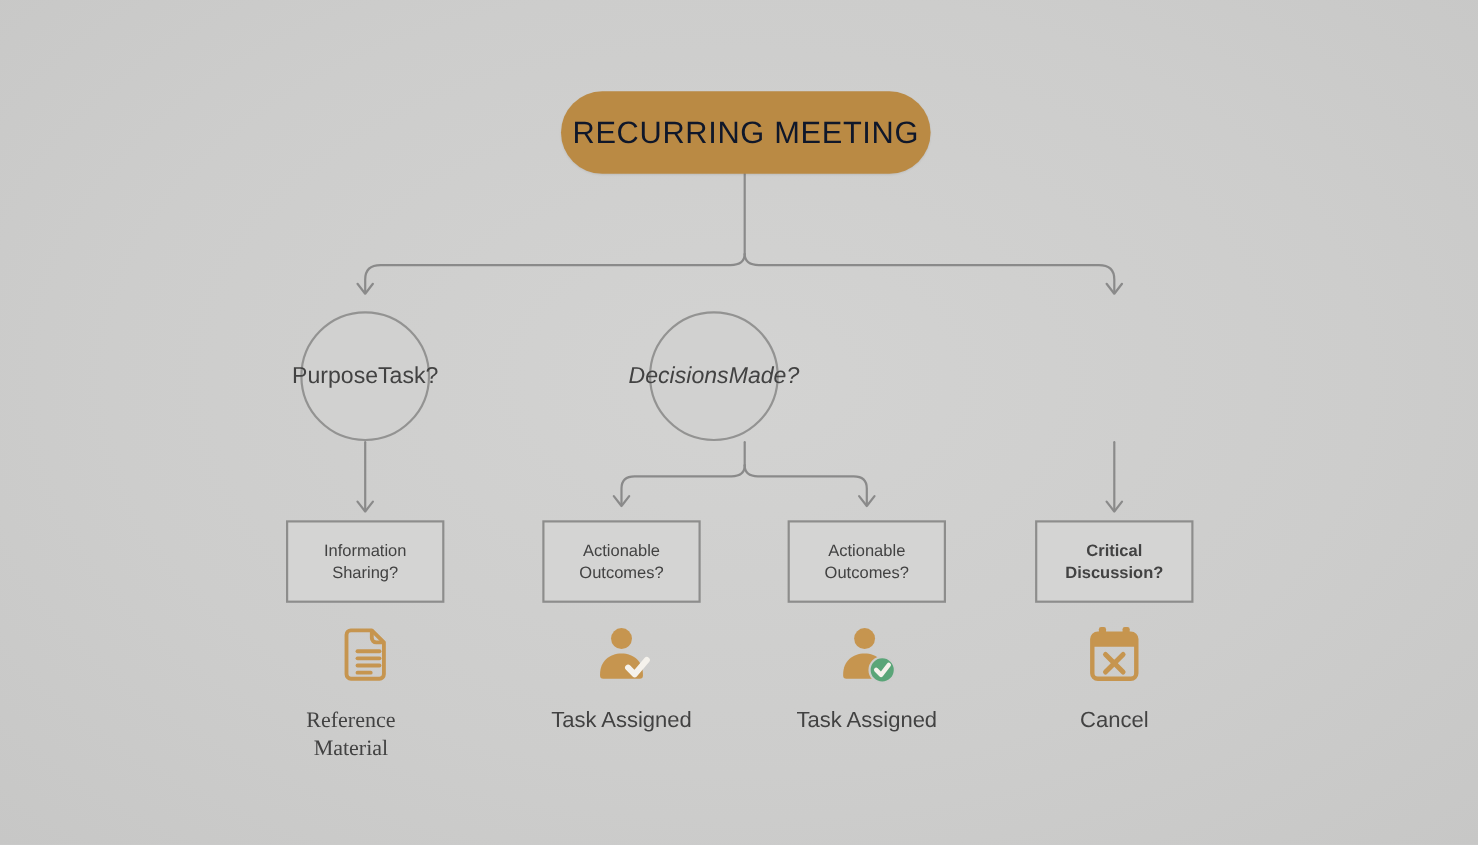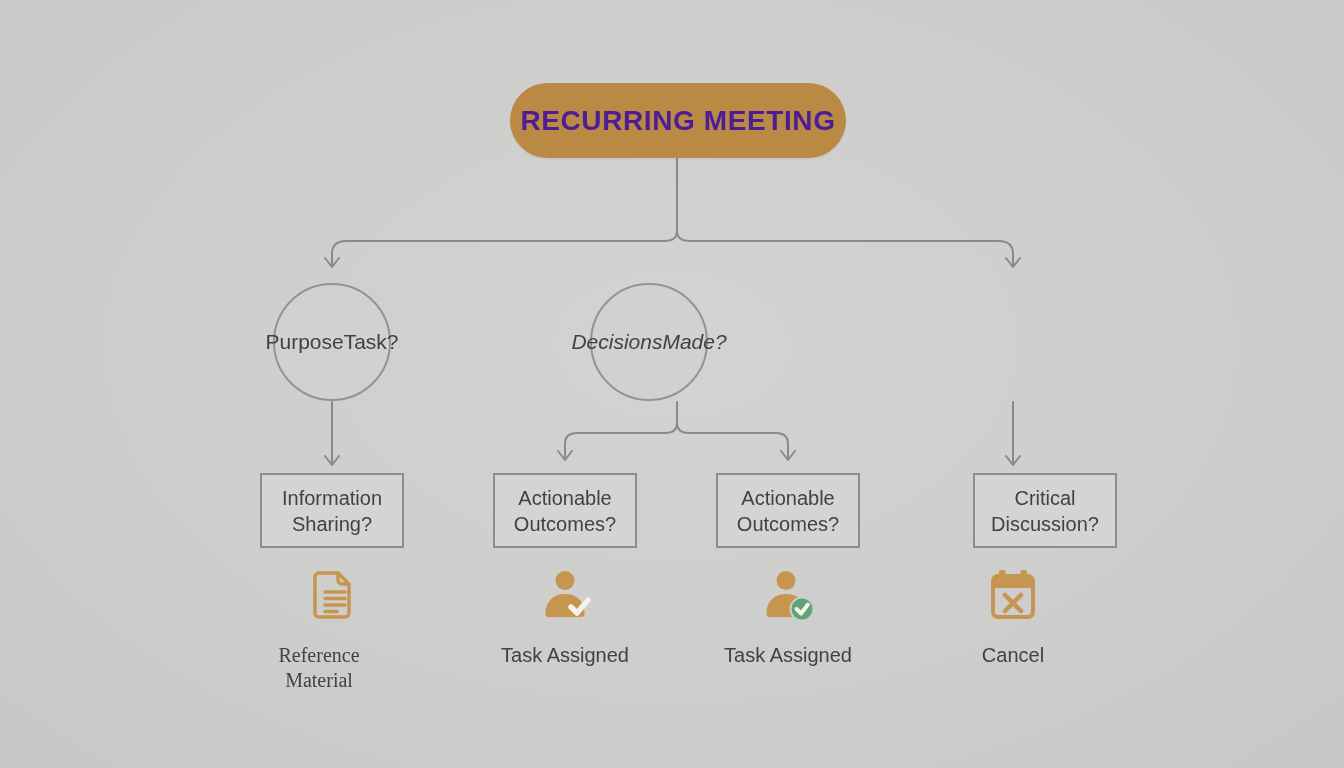--- a/index.html
+++ b/index.html
@@ -35,23 +35,23 @@
     stroke-linecap: round;
     stroke-linejoin: round;
   }
   .root-pill {
     position: absolute;
     left: 510px; top: 83px;
     width: 336px; height: 75px;
     background: var(--accent-gold);
     border-radius: 38px;
     display: flex; align-items: center; justify-content: center;
-    color: #4c1d95;
+    color: #0f172a;
     font-size: 28px;
-    font-weight: 700;
+    font-weight: 400;
     letter-spacing: 0.6px;
     box-shadow: 0 1px 2px rgba(0,0,0,0.08);
   }
   .circle {
     position: absolute;
     width: 118px; height: 118px;
     top: 283px;
     border-radius: 50%;
     border: 2px solid #939392;
     background: #d1d1d0;
@@ -69,30 +69,30 @@
   .circle.c3 { left: 954px; }
   .rect {
     position: absolute;
     top: 473px;
     width: 144px; height: 75px;
     border: 2px solid #8d8d8c;
     background: #d4d4d3;
     display: flex; flex-direction: column;
     align-items: center; justify-content: center;
     color: var(--text-dark);
-    font-size: 20px;
+    font-size: 15px;
     font-weight: 500;
     line-height: 1.3;
     text-align: center;
   }
   .rect span { display: block; white-space: nowrap; }
   .rect.r1 { left: 260px; }
   .rect.r2 { left: 493px; }
   .rect.r3 { left: 716px; }
-  .rect.r4 { left: 973px; }
+  .rect.r4 { left: 941px; font-weight: bold; }
   .outcome-icon {
     position: absolute;
     top: 567px;
     width: 56px; height: 56px;
   }
   .outcome-icon.o1 { left: 304px; }
   .outcome-icon.o2 { left: 537px; }
   .outcome-icon.o3 { left: 760px; }
   .outcome-icon.o4 { left: 985px; }
   .outcome-icon svg { width: 56px; height: 56px; display: block; }

